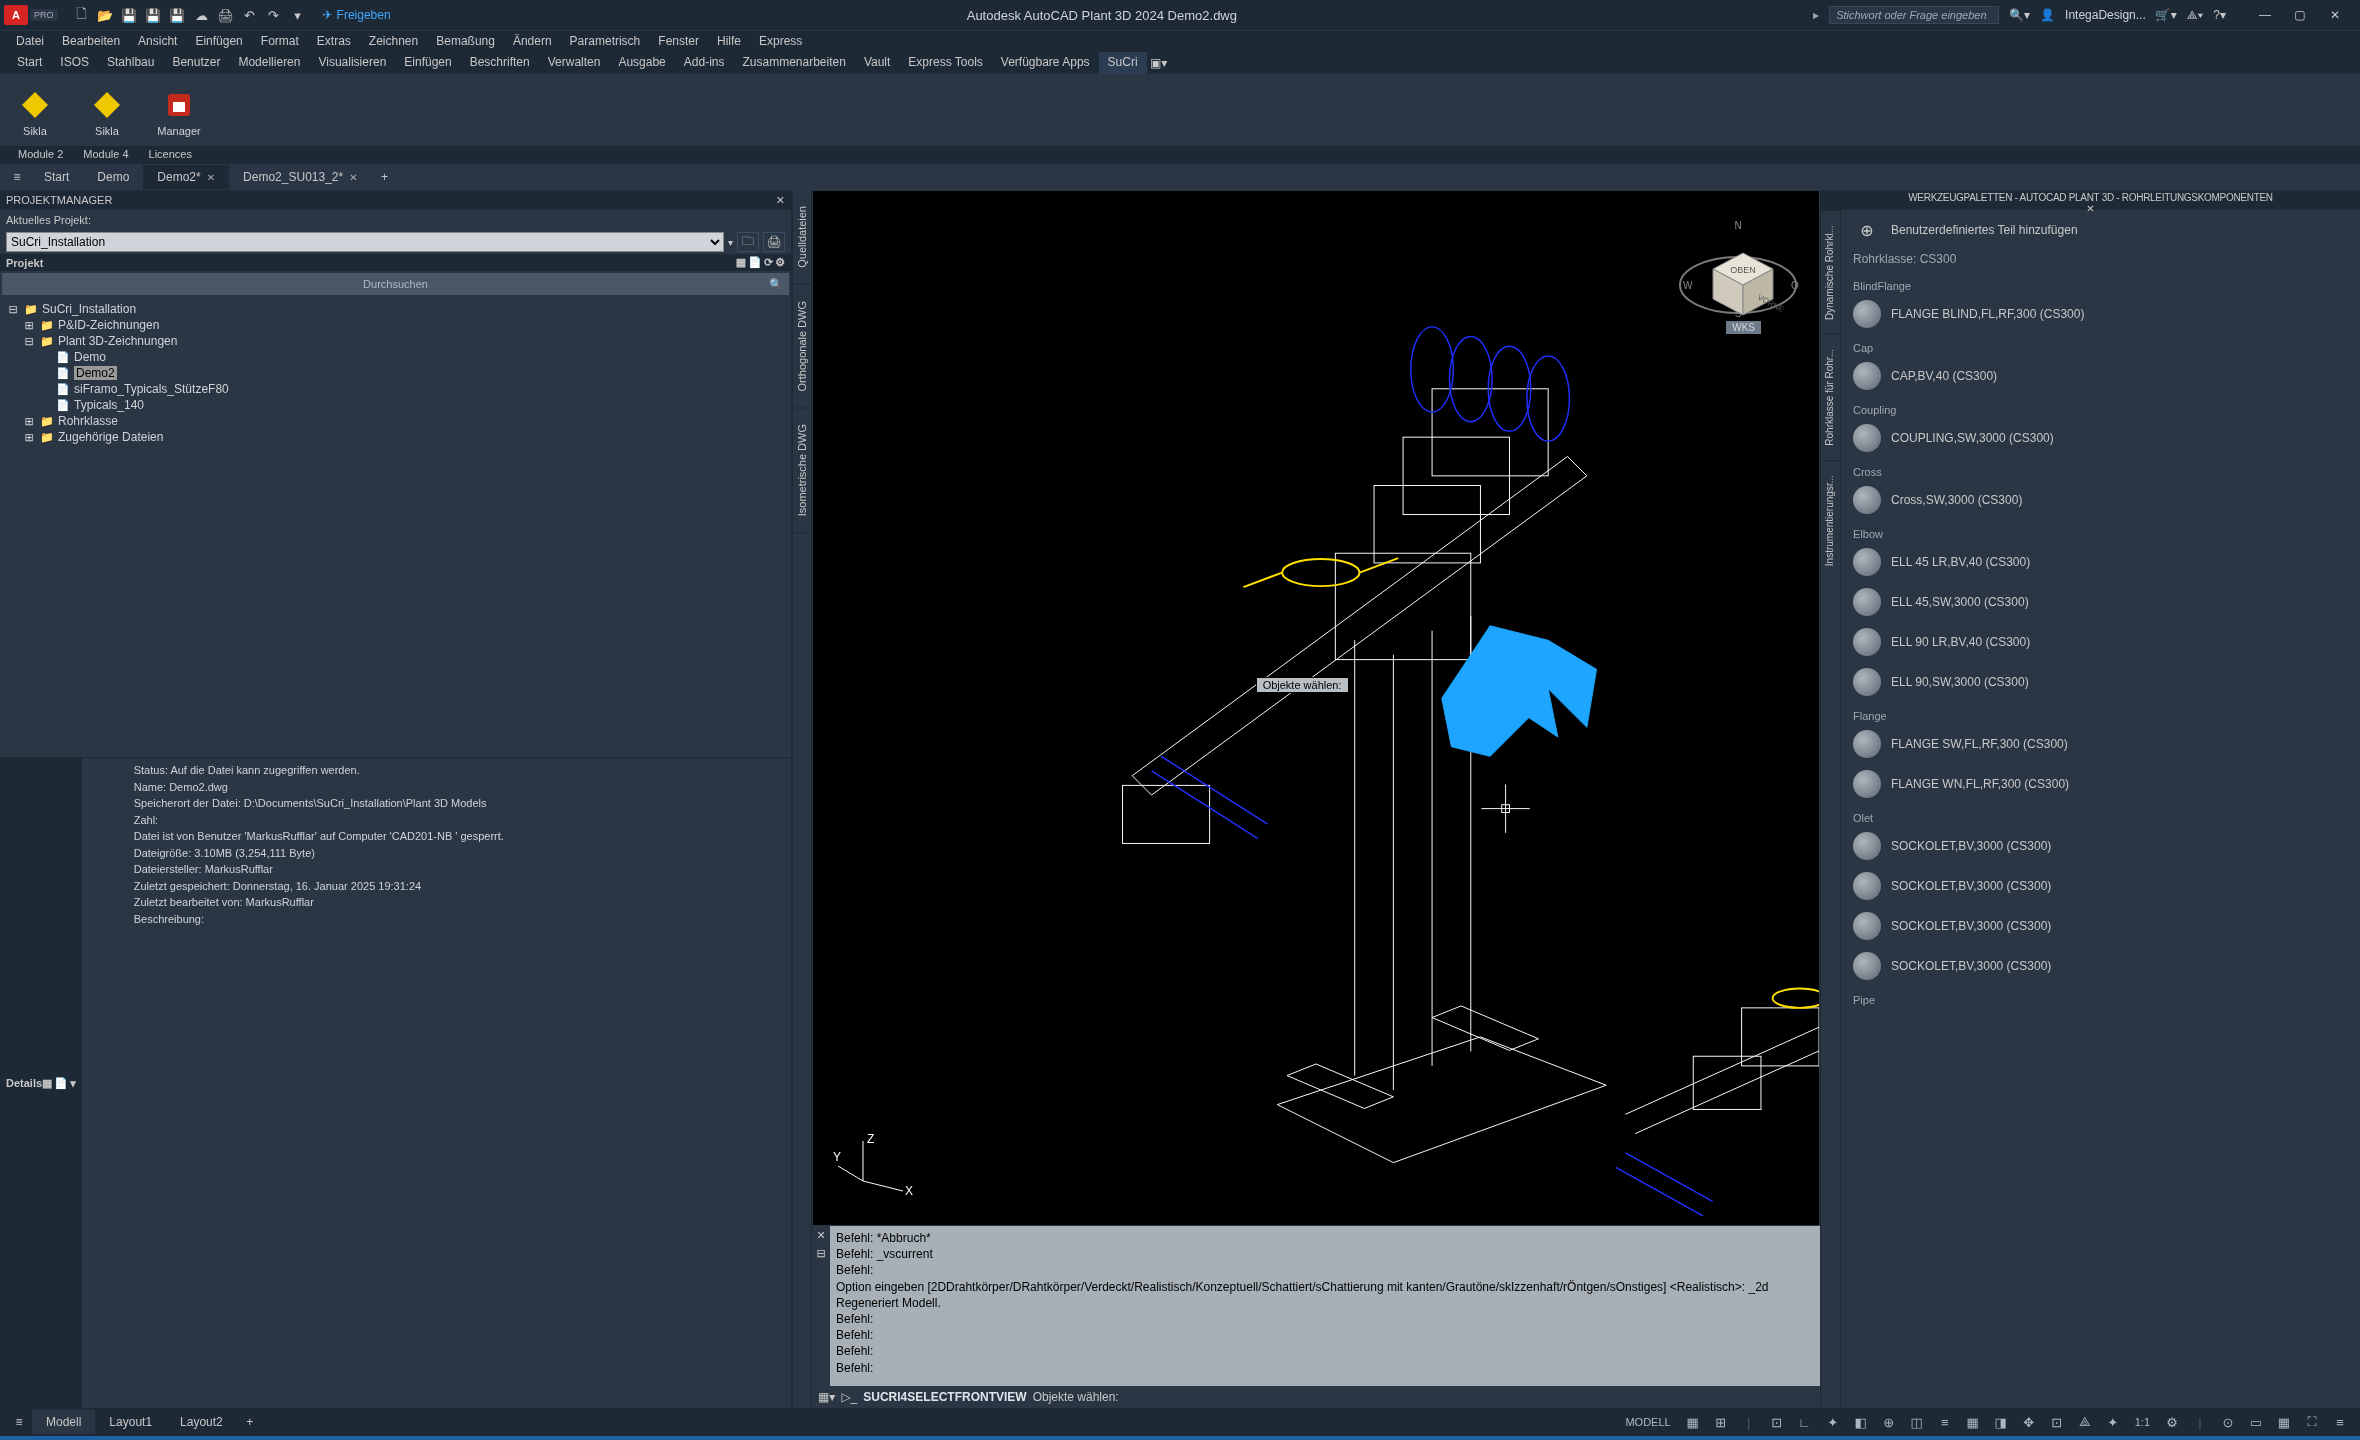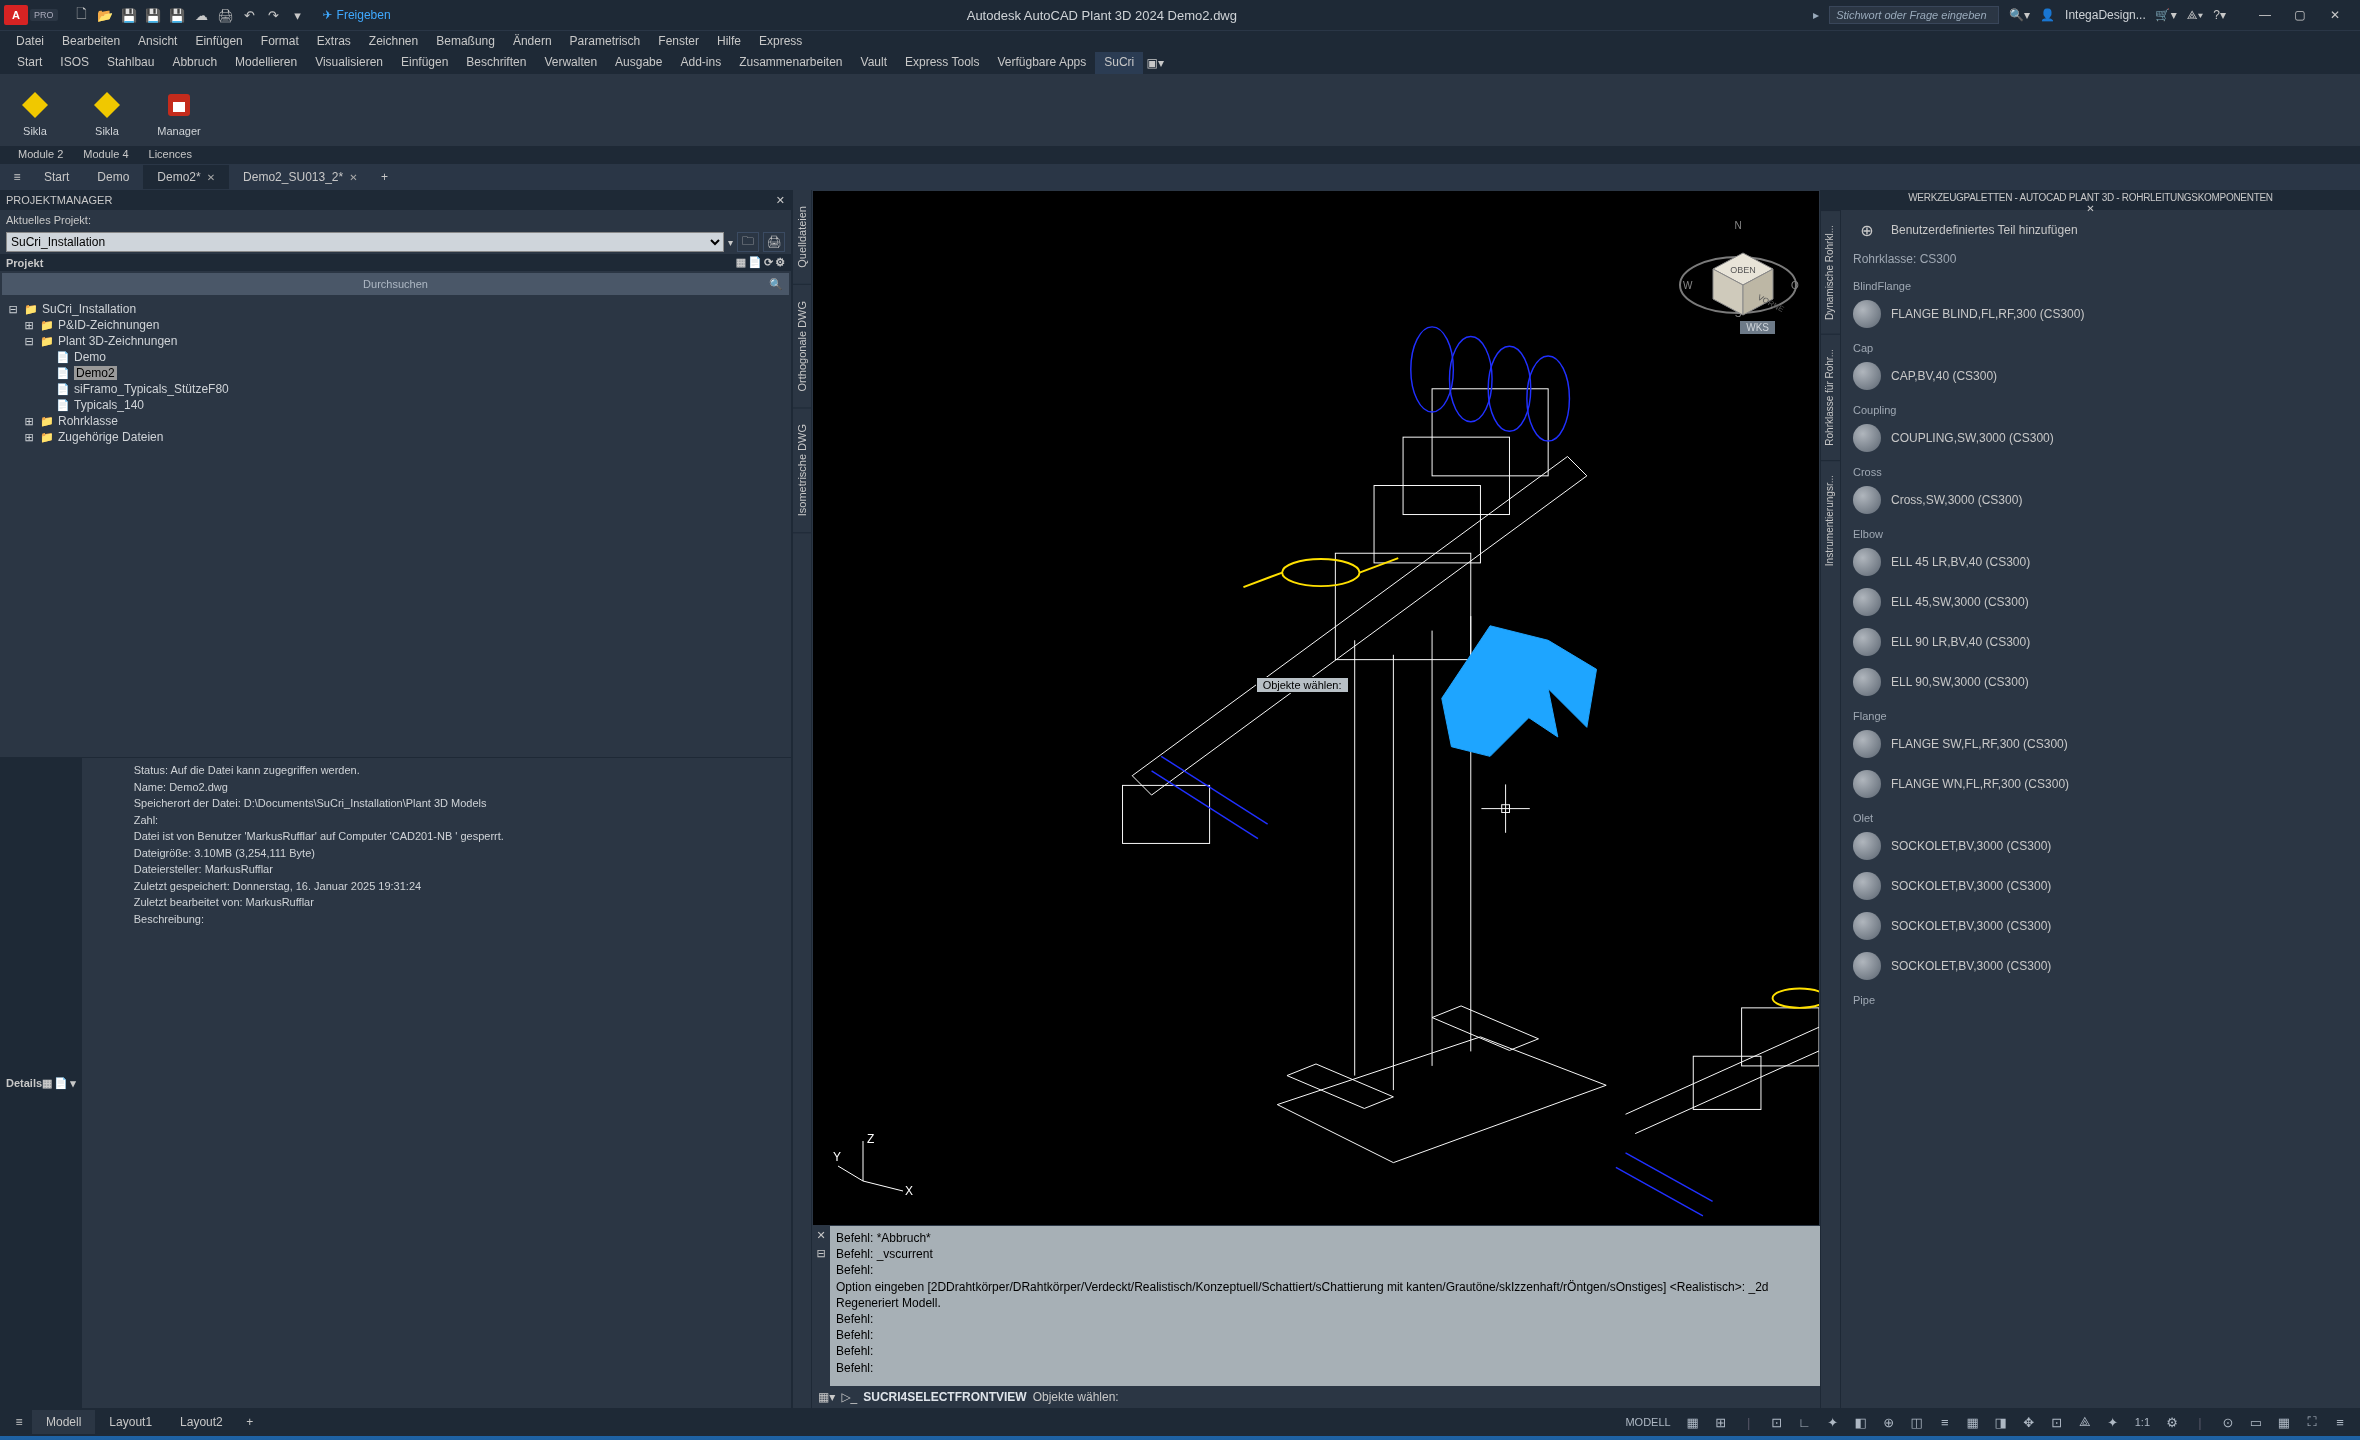--- a/index.html
+++ b/index.html
@@ -72,21 +72,21 @@
 
 .side-strip { width: 20px; background: #2b3644; border-left:1px solid #1e2936; border-right:1px solid #1e2936; display:flex; flex-direction:column;}
 .side-strip .strip-tab { flex:0 0 auto; writing-mode: vertical-rl; transform: rotate(180deg); padding: 16px 3px; font-size: 11px; color:#c8c8c8; text-align:center; border-top:1px solid #1e2936; cursor:pointer;}
 
 
 .viewport { flex: 1; display:flex; flex-direction:column; background:#000;}
 .canvas { flex: 1; position: relative; background:#000; border: 1px solid #2b3644;}
 .canvas svg { width:100%; height:100%;}
 .tooltip-box { position:absolute; background:#b8c0c6; color:#000; border:1px solid #000; font-size:11px; padding:1px 6px;}
 .viewcube-wrap { position:absolute; top:16px; right:16px;}
-.wcs-label { position:absolute; top:130px; right:44px; background:#6d7a88; color:#cfd5db; font-size: 10px; padding:1px 6px;}
+.wcs-label { position:absolute; top:130px; right:58px; background:#6d7a88; color:#cfd5db; font-size: 10px; padding:1px 6px;}
 .coord-axes { position:absolute; bottom:20px; left:20px; color:#fff; font-family: "Courier New", monospace;}
 
 .command { height: 160px; background:#a7b0b6; color:#000; display:flex;}
 .command .cmd-gutter { width:18px; background:#2b3644; display:flex; flex-direction:column;}
 .command .cmd-gutter div{ width:18px; height:18px; color:#c8c8c8; font-size:11px; display:flex; align-items:center; justify-content:center; cursor:pointer;}
 .command .cmd-body { flex:1; padding:4px 6px; font-family: "Courier New", monospace; font-size: 12px; line-height:1.35; overflow:hidden;}
 .command-input { height:22px; background:#2b3644; display:flex; align-items:center; padding:0 6px; gap:6px; font-family:"Courier New",monospace; font-size:12px;}
 .command-input .chev { color:#c8c8c8;}
 .command-input .bold { font-weight:bold; color:#dfe4ea;}
 
@@ -174,21 +174,21 @@
     <div class="menu-item">Parametrisch</div>
     <div class="menu-item">Fenster</div>
     <div class="menu-item">Hilfe</div>
     <div class="menu-item">Express</div>
   </div>
 
 <div class="ribbon-tabs" id="ribbon-tabs">
     <div class="ribbon-tab">Start</div>
     <div class="ribbon-tab">ISOS</div>
     <div class="ribbon-tab">Stahlbau</div>
-    <div class="ribbon-tab">Abbruch</div>
+    <div class="ribbon-tab">Benutzer</div>
     <div class="ribbon-tab">Modellieren</div>
     <div class="ribbon-tab">Visualisieren</div>
     <div class="ribbon-tab">Einfügen</div>
     <div class="ribbon-tab">Beschriften</div>
     <div class="ribbon-tab">Verwalten</div>
     <div class="ribbon-tab">Ausgabe</div>
     <div class="ribbon-tab">Add-ins</div>
     <div class="ribbon-tab">Zusammenarbeiten</div>
     <div class="ribbon-tab">Vault</div>
     <div class="ribbon-tab">Express Tools</div>

